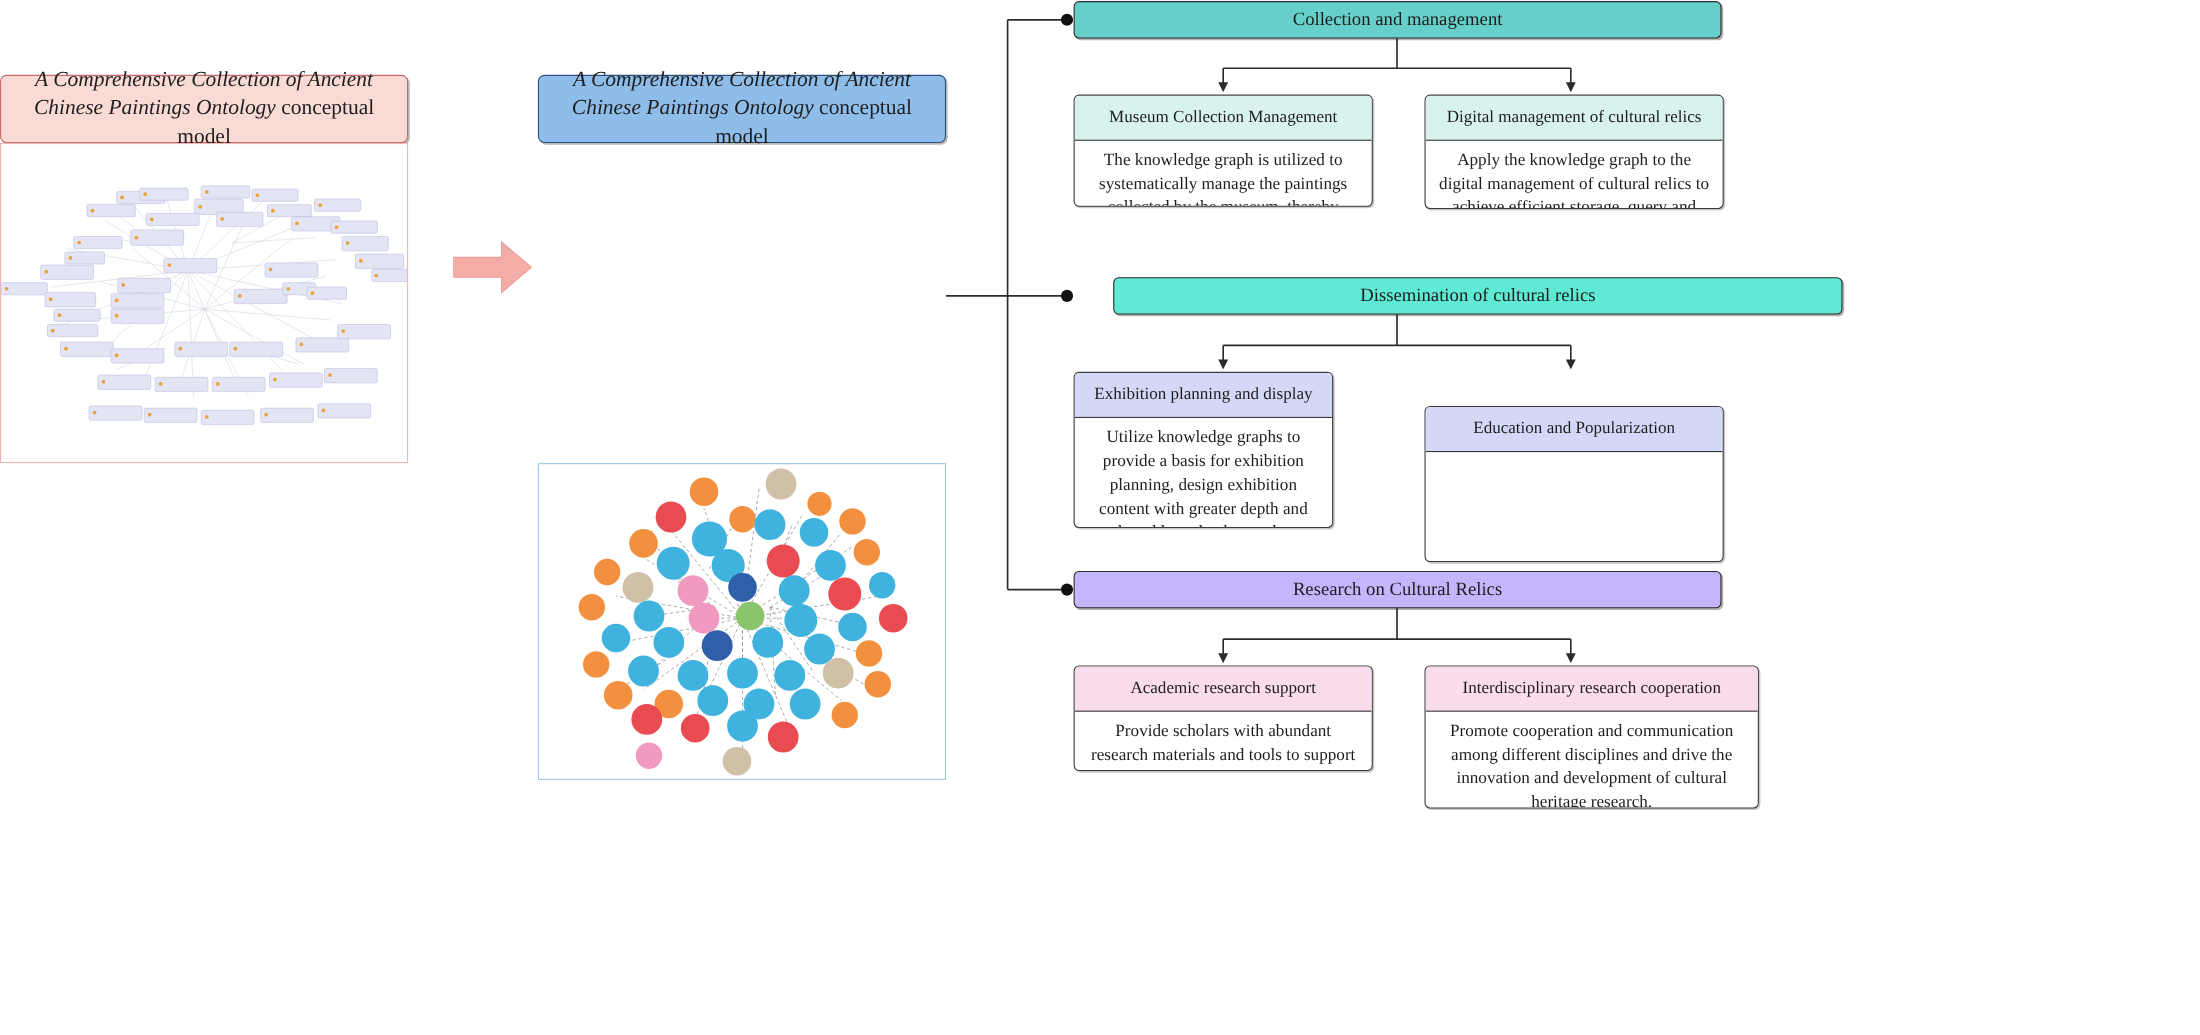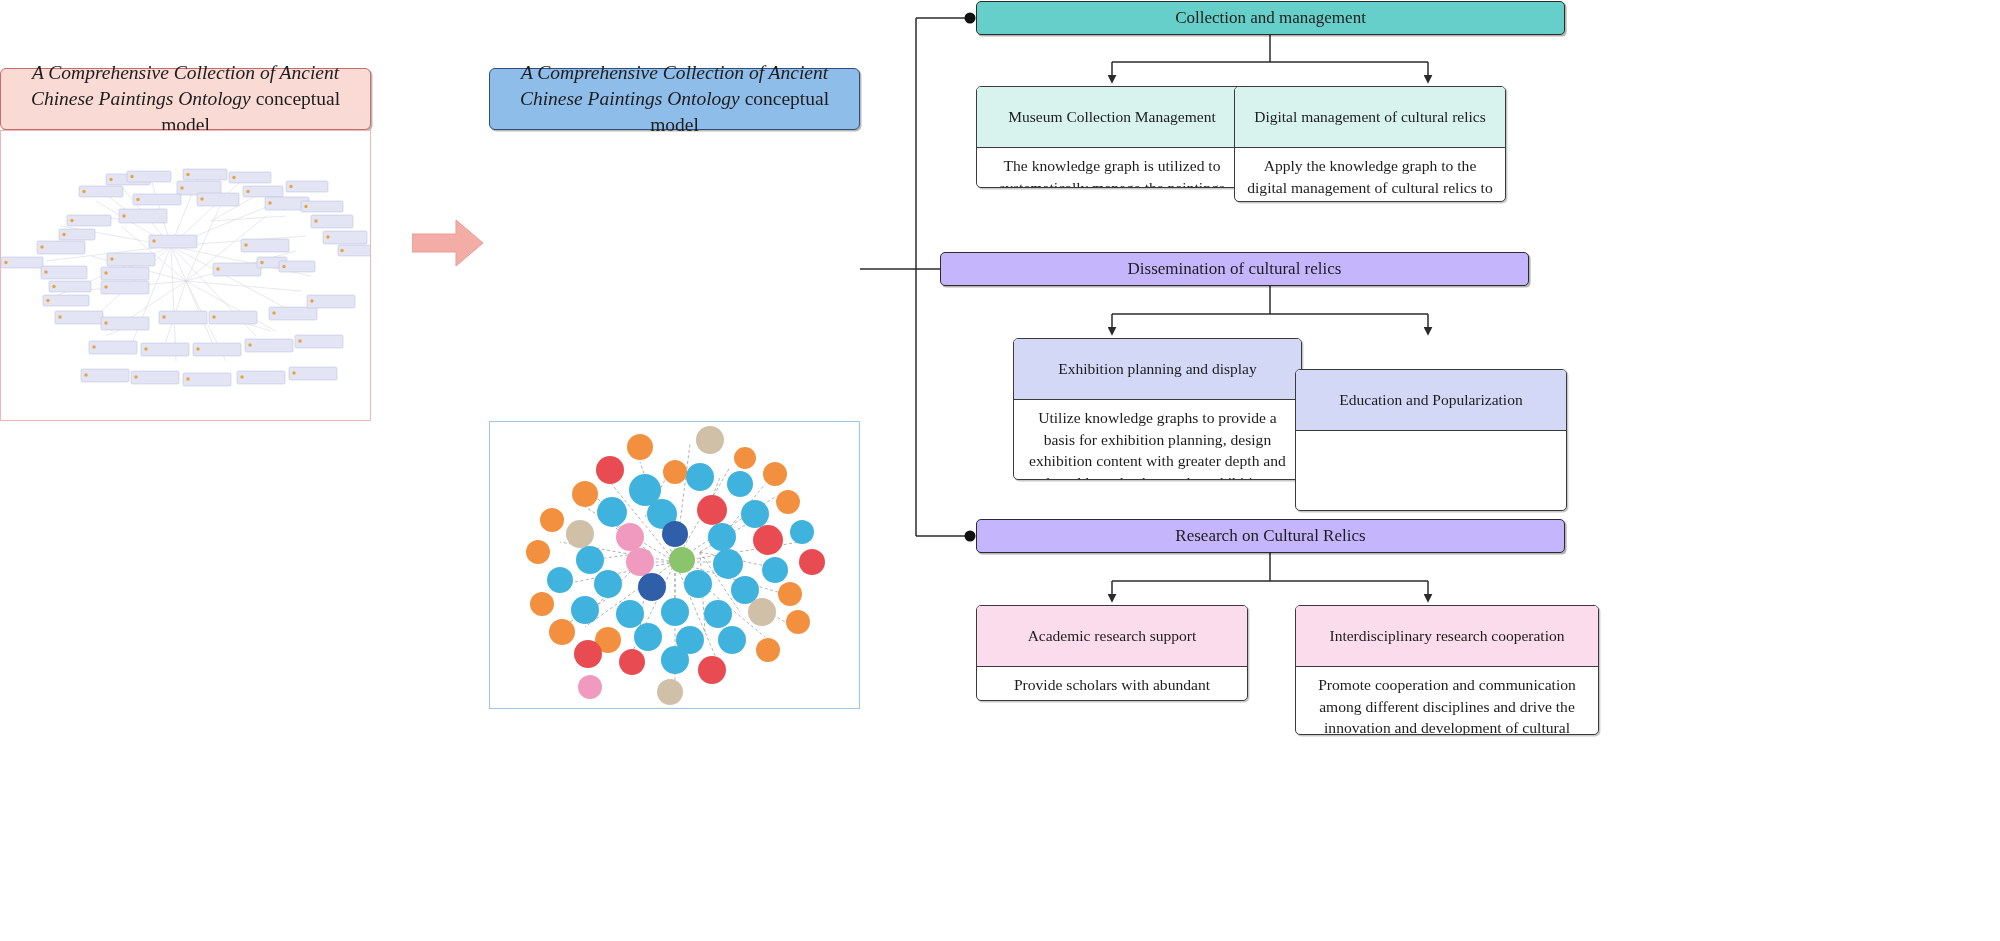--- a/index.html
+++ b/index.html
@@ -75,54 +75,54 @@
     border: 1.6px solid #2b2b2b;
     border-radius: 5px;
     display: flex;
     align-items: center;
     justify-content: center;
     font-size: 17px;
     color: #1d1d1d;
     box-shadow: 1.6px 1.6px 0 rgba(0,0,0,0.30);
   }
   #bh-collection { left: 976px; top: 1px; width: 589px; height: 34px; background: #67cfc9; }
-  #bh-dissemination { left: 940px; top: 252px; width: 589px; height: 34px; background: #c4b5fd; }
+  #bh-dissemination { left: 1012px; top: 252px; width: 663px; height: 34px; background: #5eead4; }
   #bh-research { left: 976px; top: 519px; width: 589px; height: 34px; background: #c4b5fd; }
 
   .card {
     position: absolute;
     border: 1.3px solid #3a3a3a;
     border-radius: 5px;
     background: #ffffff;
     box-shadow: 1.4px 1.4px 0 rgba(0,0,0,0.22);
     overflow: hidden;
   }
   .card-title {
     text-align: center;
     font-size: 15.5px;
     color: #1d1d1d;
-    padding: 20px 6px;
+    padding: 10px 6px;
     border-bottom: 1.2px solid #3a3a3a;
     line-height: 1.3;
   }
   .card-body {
     text-align: center;
     font-size: 15.6px;
     line-height: 1.38;
     color: #1d1d1d;
     padding: 7px 11px 8px 11px;
   }
 
   .tint-teal  { background: #d8f3ee; }
   .tint-blue  { background: #d3d8f7; }
   .tint-pink  { background: #fbdcec; }
 
   #c-museum  { left: 976px; top: 86px;  width: 272px; height: 102px; }
-  #c-digital { left: 1234px; top: 86px; width: 272px; height: 116px; }
-  #c-exhibit { left: 1013px; top: 338px; width: 289px; height: 142px; }
+  #c-digital { left: 1295px; top: 86px; width: 272px; height: 104px; }
+  #c-exhibit { left: 976px; top: 338px; width: 236px; height: 142px; }
   #c-edu     { left: 1295px; top: 338px; width: 272px; height: 142px; margin-top: 31px; }
   #c-academic{ left: 976px; top: 605px; width: 272px; height: 96px; }
   #c-inter   { left: 1295px; top: 605px; width: 304px; height: 130px; }
 
   
   #connectors {
     position: absolute; left: 0; top: 0;
     width: 2000px; height: 941px;
     pointer-events: none;
   }

